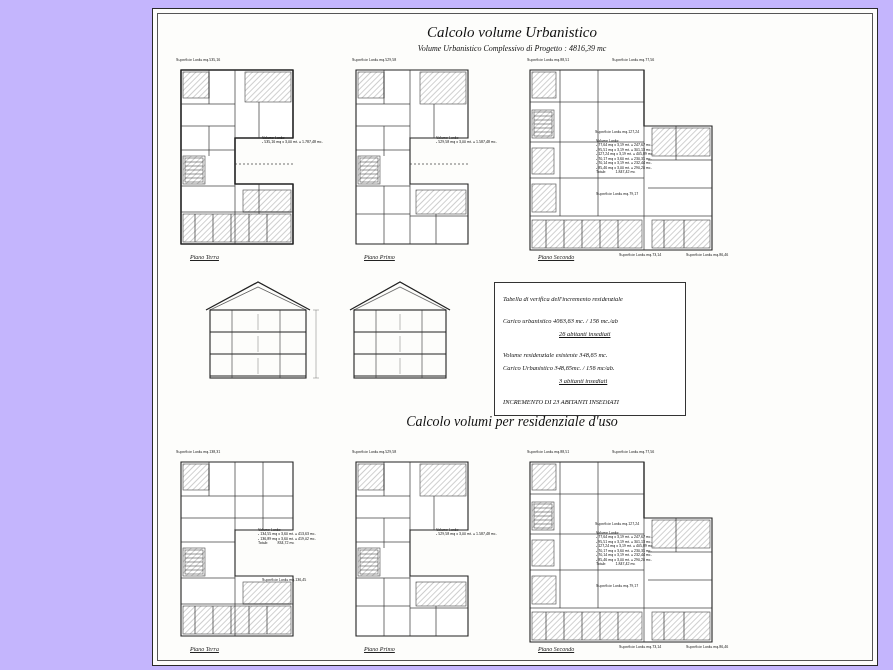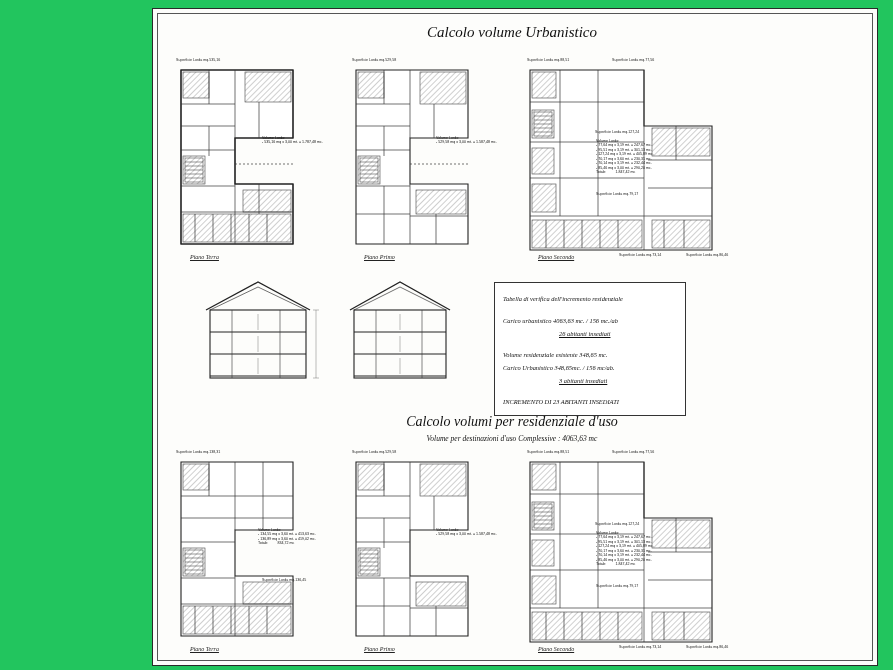--- a/index.html
+++ b/index.html
@@ -1,17 +1,17 @@
 <!DOCTYPE html>
 <html><head>
 <meta charset="utf-8">
 <style>
   html,body{margin:0;padding:0;background:#ffffff;}
   body{width:893px;height:670px;font-family:"Liberation Sans",sans-serif;color:#1a1a1a;}
-  #sheet{position:absolute;left:0;top:0;width:893px;height:670px;background:#22c55e;overflow:hidden;}
+  #sheet{position:absolute;left:0;top:0;width:893px;height:670px;background:#c4b5fd;overflow:hidden;}
   .frame{position:absolute;left:152px;top:8px;width:724px;height:656px;border:1px solid #2a2a2a;background:#fdfdfb;}
   .frame-inner{position:absolute;left:157px;top:13px;width:714px;height:646px;border:1px solid #555;}
   .title{position:absolute;text-align:center;font-style:italic;font-family:"Liberation Serif",serif;}
   .t1{left:252px;top:24px;width:520px;font-size:15px;color:#111;}
   .t2{left:252px;top:44px;width:520px;font-size:8px;color:#111;}
   .t3{left:252px;top:414px;width:520px;font-size:14px;color:#111;}
   .t4{left:252px;top:434px;width:520px;font-size:7.5px;color:#111;}
   .plan{position:absolute;}
   .pcap{position:absolute;font-size:6px;font-style:italic;font-family:"Liberation Serif",serif;text-decoration:underline;color:#222;}
   .slabel{position:absolute;font-size:3.6px;color:#222;font-family:"Liberation Sans",sans-serif;white-space:nowrap;}
@@ -25,22 +25,22 @@
 </style>
 </head>
 <body>
 
 <div id="sheet">
 
   <div class="frame"></div>
   <div class="frame-inner"></div>
 
   <div class="title t1">Calcolo volume Urbanistico</div>
+  <div class="title t2">Volume Urbanistico Complessivo di Progetto : 4816,39 mc</div>
   <div class="title t3">Calcolo volumi per residenziale d'uso</div>
-  <div class="title t4">Volume per destinazioni d'uso Complessive : 4063,63 mc</div>
 
   <div class="plan" style="left:175px;top:64px;">
     <svg width="125" height="185" viewBox="0 0 125 185">
       <defs>
         <pattern id="h1" width="4" height="4" patternUnits="userSpaceOnUse" patternTransform="rotate(45)">
           <line x1="0" y1="0" x2="0" y2="4" stroke="#888" stroke-width="0.8"></line>
         </pattern>
       </defs>
 
       <path d="M6,6 L118,6 L118,74 L60,74 L60,120 L118,120 L118,180 L6,180 Z" fill="#ffffff" stroke="#222" stroke-width="1.1"></path>

